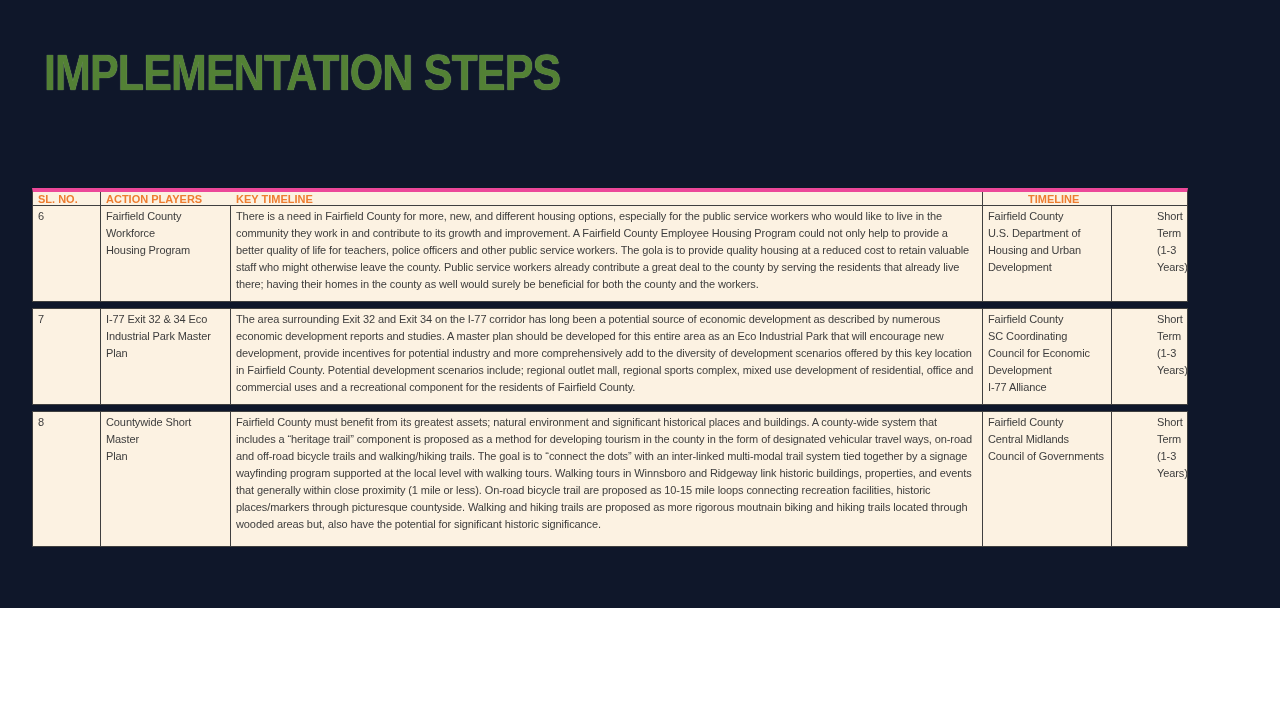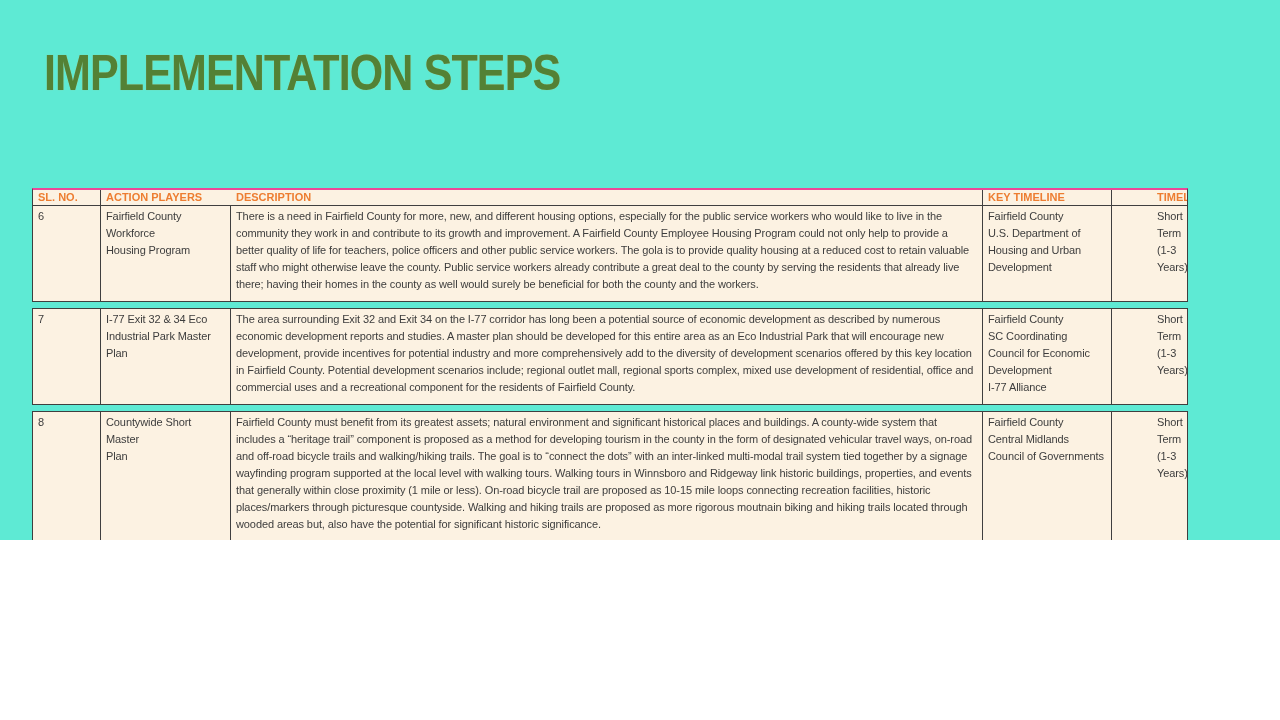--- a/index.html
+++ b/index.html
@@ -4,22 +4,22 @@
 <style>
   html, body {
     margin: 0;
     padding: 0;
     background: #ffffff;
     font-family: "Liberation Sans", "DejaVu Sans", sans-serif;
   }
   .slide {
     position: relative;
     width: 1280px;
-    height: 540px;
-    background: #5eead4;
+    height: 608px;
+    background: #0f172a;
     overflow: hidden;
   }
   .title {
     position: absolute;
     left: 44px;
     top: 44px;
     margin: 0;
     font-size: 50px;
     font-weight: 700;
     color: #538135;
@@ -36,21 +36,21 @@
     width: 1156px;
   }
   .band {
     display: grid;
     grid-template-columns: 68px 130px 1fr 129px 75px;
     box-sizing: border-box;
     background: #FCF2E2;
     border: 1px solid #3f3f3f;
   }
   .band.header {
-    border-top: 2px solid #ec4899;
+    border-top: 4px solid #ec4899;
     border-bottom: none;
     height: 17px;
   }
   .band.row { border-top: 1px solid #3f3f3f; }
   .band.row + .band.row { margin-top: 6px; }
   .cell, .hcell {
     box-sizing: border-box;
     border-right: 1px solid #3f3f3f;
     padding: 2px 5px 2px 5px;
     overflow: hidden;
@@ -82,21 +82,20 @@
 
 <div class="slide">
 
   <h1 class="title">IMPLEMENTATION STEPS</h1>
 
   <div class="table-wrap">
 
     <div class="band header">
       <div class="hcell">SL. NO.</div>
       <div class="hcell no-sep">ACTION PLAYERS</div>
-      <div class="hcell">DESCRIPTION</div>
       <div class="hcell">KEY TIMELINE</div>
       <div class="hcell">TIMELINE</div>
     </div>
 
     <div class="band row row-a">
       <div class="cell">6</div>
       <div class="cell">Fairfield County
 Workforce
 Housing Program</div>
       <div class="cell desc">There is a need in Fairfield County for more, new, and different housing options, especially for the public service workers who would like to live in the community they work in and contribute to its growth and improvement. A Fairfield County Employee Housing Program could not only help to provide a better quality of life for teachers, police officers and other public service workers. The gola is to provide quality housing at a reduced cost to retain valuable staff who might otherwise leave the county. Public service workers already contribute a great deal to the county by serving the residents that already live there; having their homes in the county as well would surely be beneficial for both the county and the workers.</div>

